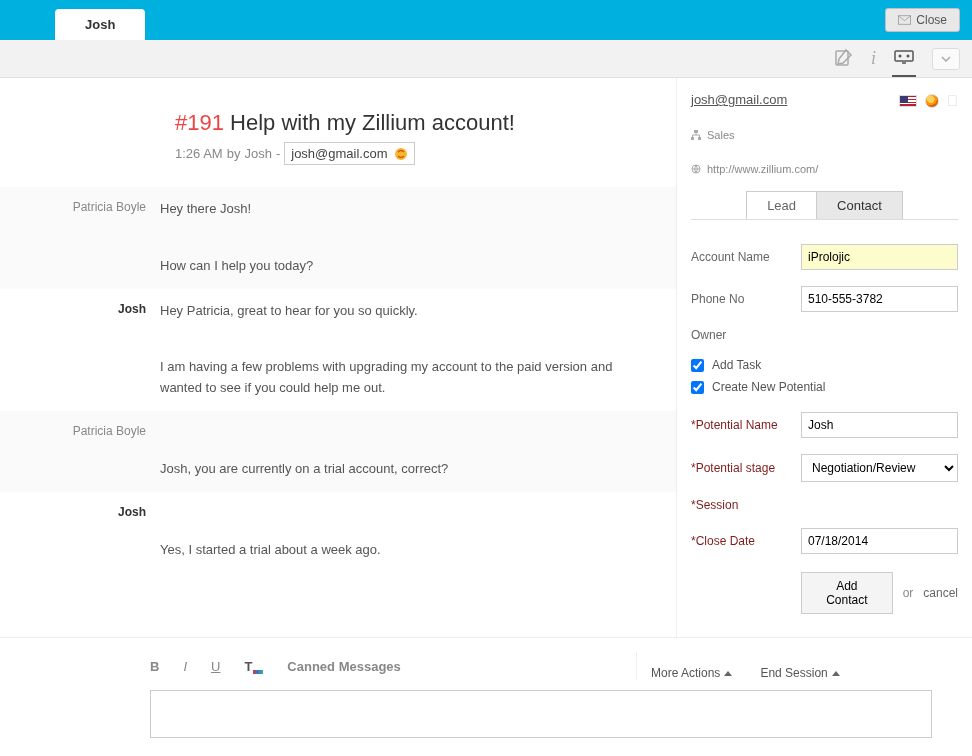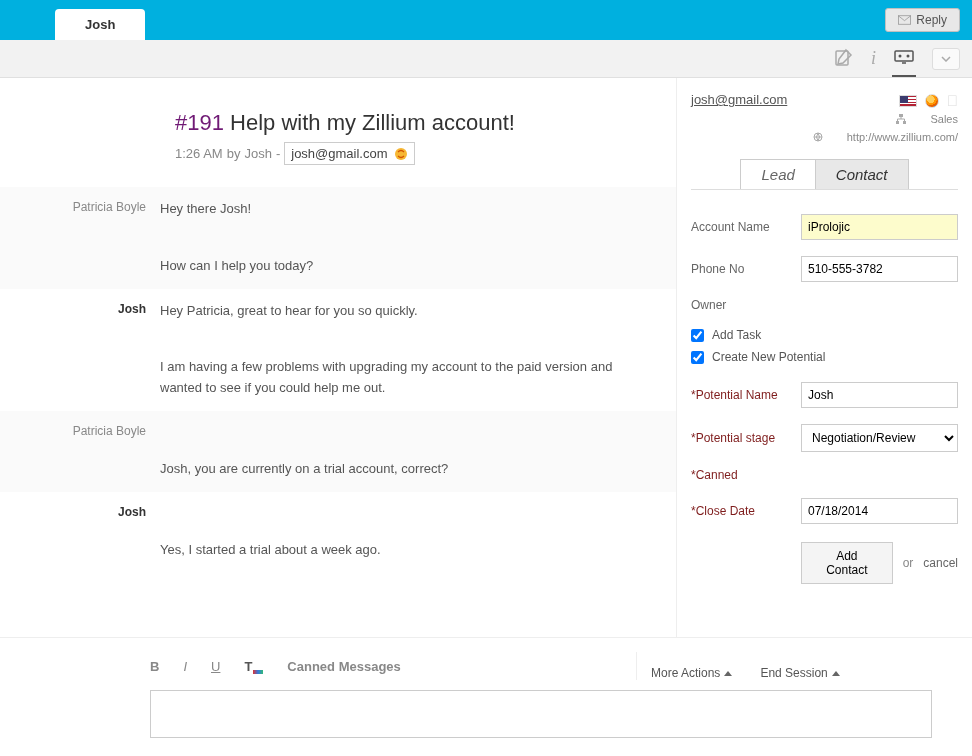--- a/index.html
+++ b/index.html
@@ -19,21 +19,21 @@
 .toolstrip .dd { width: 28px; height: 22px; border:1px solid #ddd; border-radius:3px; background:#fafafa; display:flex; align-items:center; justify-content:center; }
 
 
 .main { display: flex; height: calc(100% - 40px - 38px - 118px); }
 .left { flex: 1; padding: 32px 0 0 0; overflow:hidden; }
 .right { width: 296px; border-left: 1px solid #eee; padding: 14px 14px 0 14px; font-size: 12px; }
 
 
 .ticket-head { padding-left: 175px; padding-right:20px; }
 .ticket-title { font-size: 22px; color: #333; font-weight: normal; margin-bottom: 6px; }
-.ticket-title .tid { color: #701a75; }
+.ticket-title .tid { color: #ef4444; }
 .meta { color: #888; font-size: 13px; display:flex; align-items:center; gap:4px; }
 .emailbox { display:inline-flex; align-items:center; border:1px solid #ccc; padding:3px 6px; gap:6px; color:#444; }
 .emailbox .eicon { width:14px;height:14px; }
 
 
 .conv { margin-top: 22px; }
 .row { display:flex; padding: 12px 20px 12px 0; }
 .row.alt { background:#fafafa; }
 .sender { width: 160px; text-align: right; padding-right: 14px; color:#888; font-size:12px; padding-top:1px; }
 .sender.me { color:#333; font-weight:bold; }
@@ -42,24 +42,24 @@
 .msg p:last-child { margin-bottom:0;margin-top:36px; }
 .row.single .msg p { margin-bottom:0; }
 
 
 .r-email { color:#555; text-decoration:underline; font-size:13px; }
 .r-icons { float:right; display:flex; gap:8px; align-items:center; }
 .flag { width:18px; height:12px; background:linear-gradient(to bottom,#b22234 0 7%,#fff 7% 15%,#b22234 15% 23%,#fff 23% 30%,#b22234 30% 38%,#fff 38% 46%,#b22234 46% 54%,#fff 54% 61%,#b22234 61% 69%,#fff 69% 77%,#b22234 77% 85%,#fff 85% 92%,#b22234 92% 100%); position:relative; border:1px solid #ddd; }
 .flag::before{content:"";position:absolute;left:0;top:0;width:8px;height:7px;background:#3c3b6e;}
 .ff { width:14px;height:14px;border-radius:50%;background:radial-gradient(circle at 40% 35%, #ffcf5b 0 35%, #ff9500 36% 55%, #e66000 56% 75%, #0a84ff 76% 100%); border:1px solid #ddd; }
 .apple { color:#ddd; font-size:15px; }
-.r-line { color:#888; margin-top:6px; font-size:11px; display:flex; align-items:center; gap:24px;justify-content:flex-end; }
+.r-line { color:#888; margin-top:22px; font-size:11px; display:flex; align-items:center; gap:6px; }
 .r-line svg{width:10px;height:10px;fill:#aaa;}
 .r-tabs { display:flex; margin-top:16px; border-bottom:1px solid #ddd; justify-content:center; }
-.r-tab { padding:6px 20px; border:1px solid #ccc; border-bottom:none; background:#fff; color:#666; font-size:15px; cursor:pointer;font-style:italic; }
+.r-tab { padding:6px 20px; border:1px solid #ccc; border-bottom:none; background:#fff; color:#666; font-size:13px; cursor:pointer; }
 .r-tab:first-child{border-right:none;}
 .r-tab.active { background:#e8e8e8; color:#333; }
 .form { margin-top:24px; }
 .frow { display:flex; align-items:center; margin-bottom:16px; }
 .flabel { width:110px; color:#666; font-size:12px; }
 .flabel.req { color:#7f1d1d; }
 .finput { flex:1; }
 .finput input, .finput select { width:100%; padding:5px 6px; border:1px solid #ccc; font-size:12px; font-family:inherit; }
 .finput input.hl { background:#fdfccc; }
 .finput select { appearance:auto; background:#fff; }
@@ -83,21 +83,21 @@
 </head>
 <body>
 
 <div class="topbar">
   <div class="tab">Josh</div>
   <button class="reply-btn">
     <svg viewBox="0 0 20 14">
         <rect x="0.5" y="0.5" width="19" height="13" fill="none" stroke="#888"></rect>
         <path d="M0.5 0.5 L10 8 L19.5 0.5" fill="none" stroke="#888"></path>
       </svg>
-    <span>Reply</span>
+    <span>Close</span>
   </button>
 </div>
 
 <div class="toolstrip">
   <span class="ticon">
     <svg width="18" height="18" viewBox="0 0 18 18">
         <rect x="1" y="3" width="12" height="14" rx="1" fill="none" stroke="#aaa" stroke-width="1.5"></rect>
         <path d="M11 2 L16 7 L8 15 L3 16 L4 11 Z" fill="none" stroke="#aaa" stroke-width="1.5"></path>
       </svg>
   </span>
@@ -224,21 +224,21 @@
 
       <div class="frow">
         <div class="flabel req">*Potential Name</div>
         <div class="finput"><input value="Josh" style=""></div>
       </div>
       <div class="frow">
         <div class="flabel req">*Potential stage</div>
         <div class="finput"><select><option>Negotiation/Review</option></select></div>
       </div>
       <div class="frow">
-        <div class="flabel req">*Canned</div>
+        <div class="flabel req">*Session</div>
       </div>
       <div class="frow">
         <div class="flabel req">*Close Date</div>
         <div class="finput"><input value="07/18/2014" style=""></div>
       </div>
 
       <div class="actions">
         <button class="btn-add">Add Contact</button>
         <span class="or">or</span>
         <span class="cancel">cancel</span>

